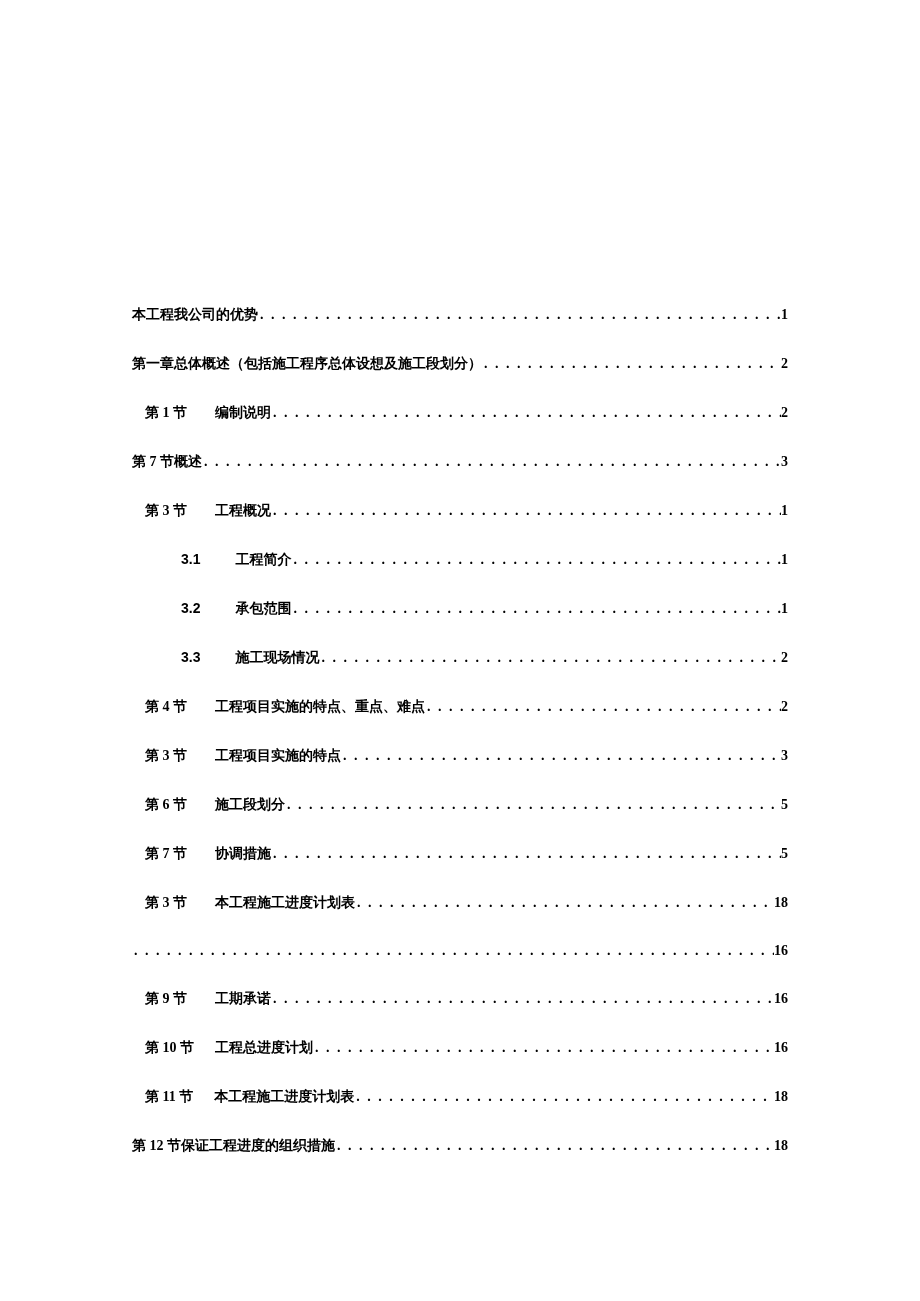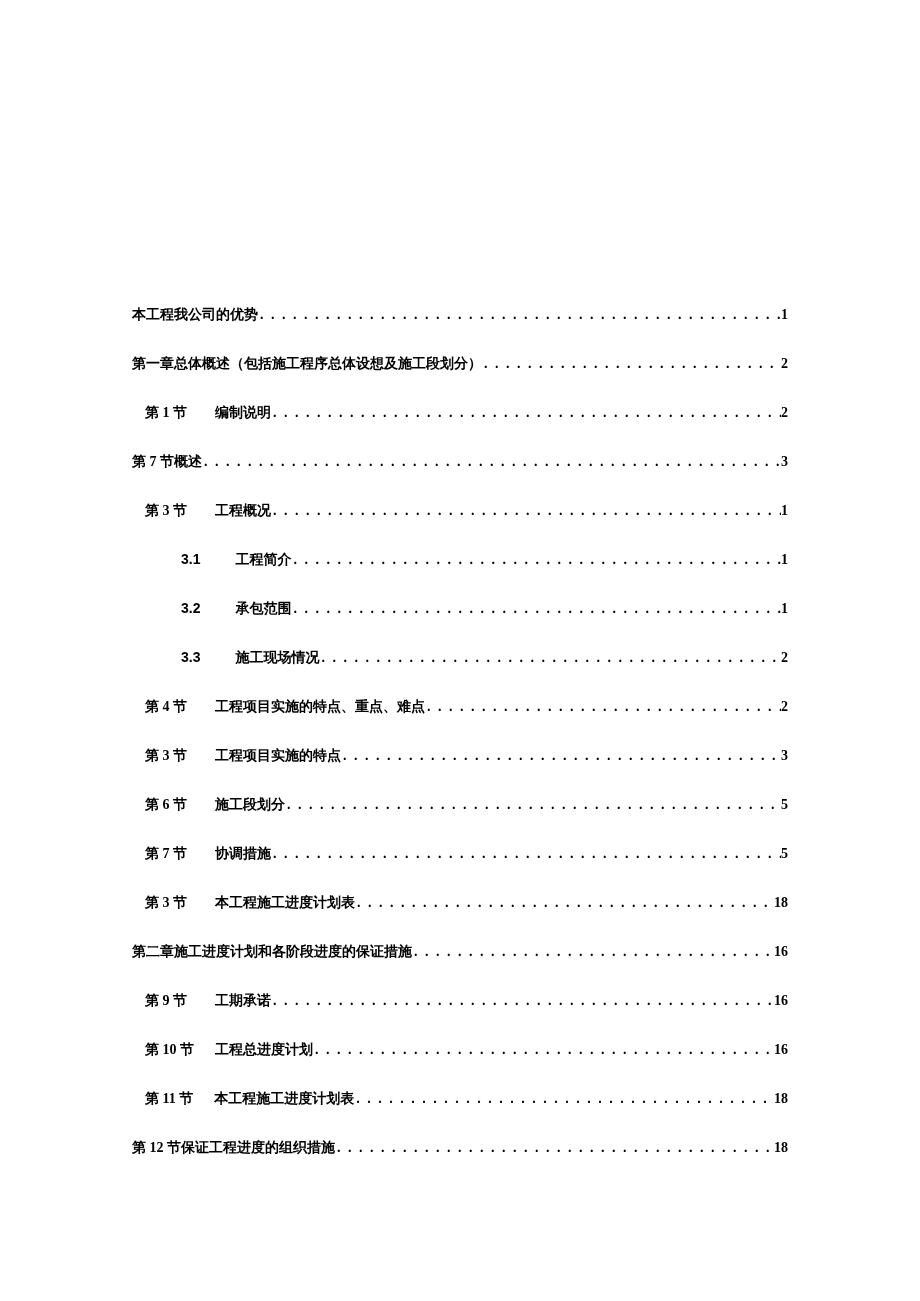--- a/index.html
+++ b/index.html
@@ -132,21 +132,20 @@
       <span class="toc-page">5</span>
     </div>
     <div class="toc-entry">
       <span class="toc-label">第 3 节</span>
       <span class="toc-gap">&nbsp;&nbsp;&nbsp;&nbsp;&nbsp;&nbsp;&nbsp;&nbsp;</span>
       <span class="toc-title">本工程施工进度计划表</span>
       <span class="toc-dots">. . . . . . . . . . . . . . . . . . . . . . . . . . . . . . . . . . . . . . . . . . . . . . . . . . . . . . . . . . . . . . . . . . . . . . . . . . . . . . . . . . . . . . . . . . . . . . . . . . . . . . . . . . . .</span>
       <span class="toc-page">18</span>
     </div>
     <div class="toc-entry">
-      <span class="toc-title">第二章施工进度计划和各阶段进度的保证措施</span>
       <span class="toc-dots">. . . . . . . . . . . . . . . . . . . . . . . . . . . . . . . . . . . . . . . . . . . . . . . . . . . . . . . . . . . . . . . . . . . . . . . . . . . . . . . . . . . . . . . . . . . . . . . . . . . . . . . . . . . .</span>
       <span class="toc-page">16</span>
     </div>
     <div class="toc-entry">
       <span class="toc-label">第 9 节</span>
       <span class="toc-gap">&nbsp;&nbsp;&nbsp;&nbsp;&nbsp;&nbsp;&nbsp;&nbsp;</span>
       <span class="toc-title">工期承诺</span>
       <span class="toc-dots">. . . . . . . . . . . . . . . . . . . . . . . . . . . . . . . . . . . . . . . . . . . . . . . . . . . . . . . . . . . . . . . . . . . . . . . . . . . . . . . . . . . . . . . . . . . . . . . . . . . . . . . . . . . .</span>
       <span class="toc-page">16</span>
     </div>

